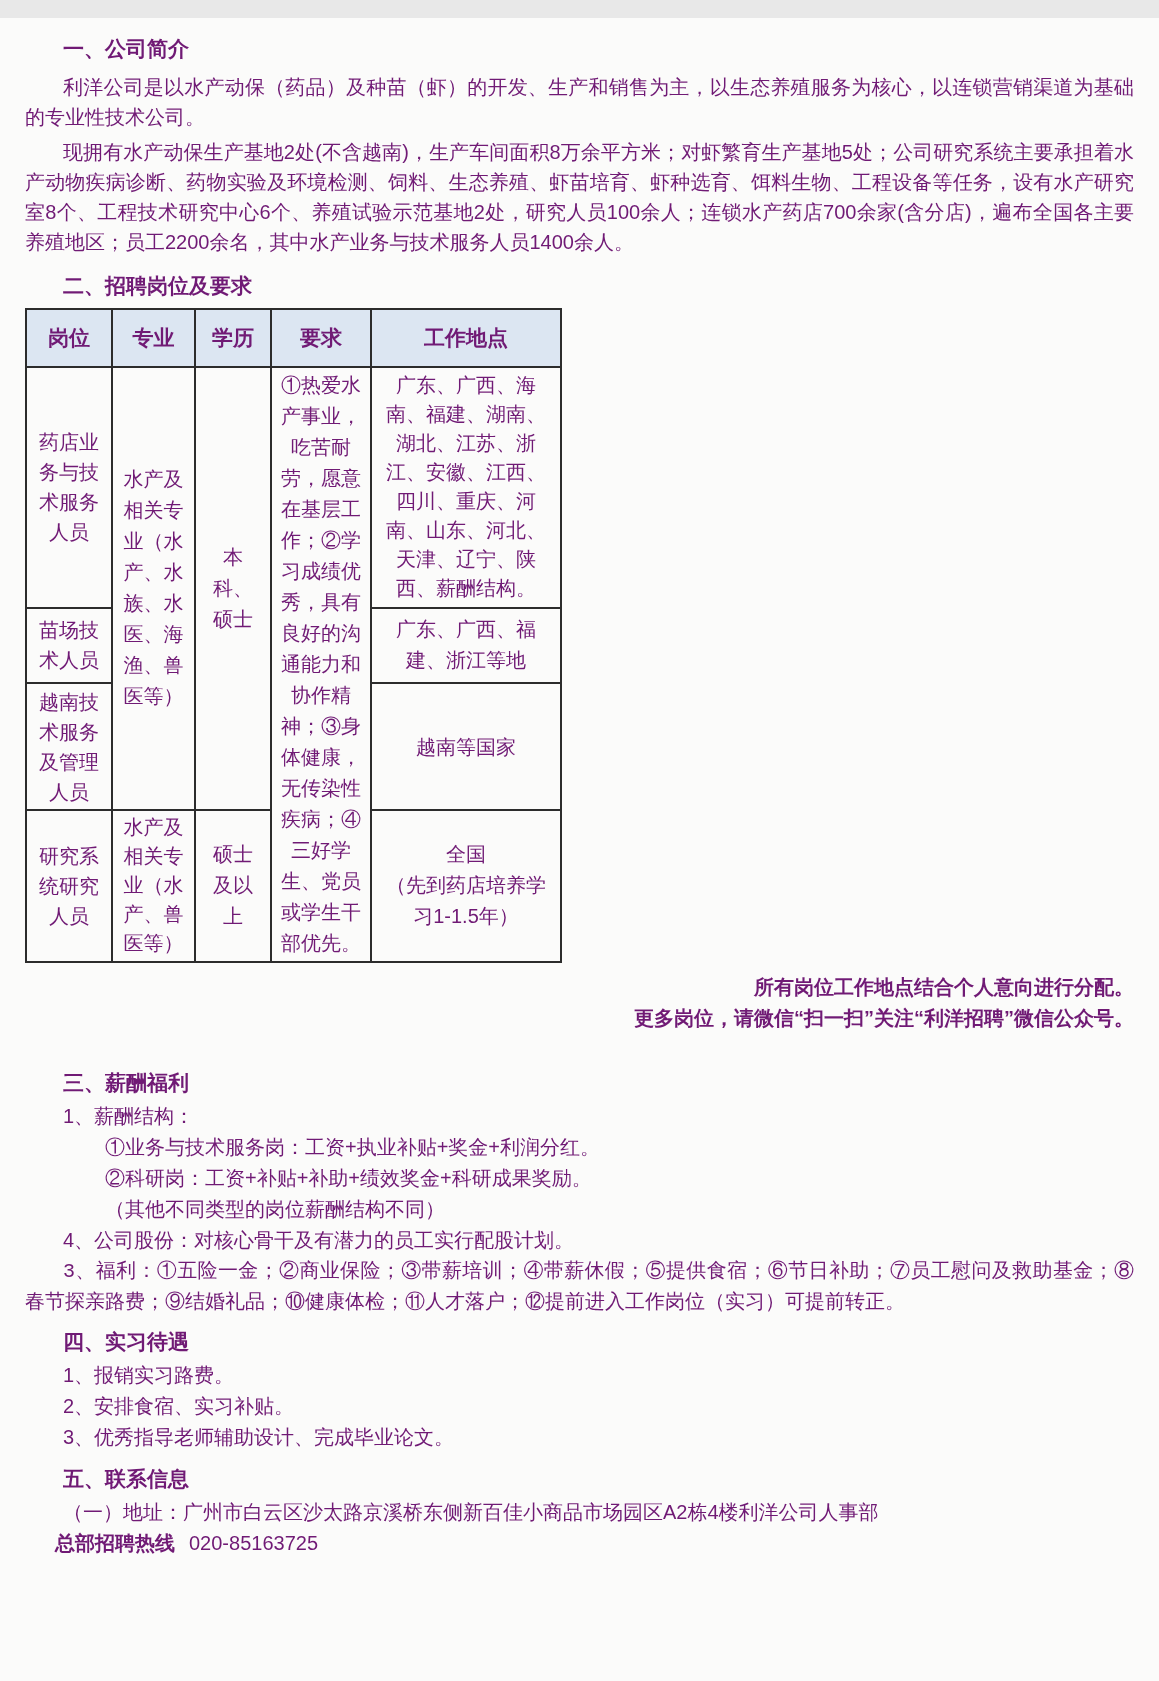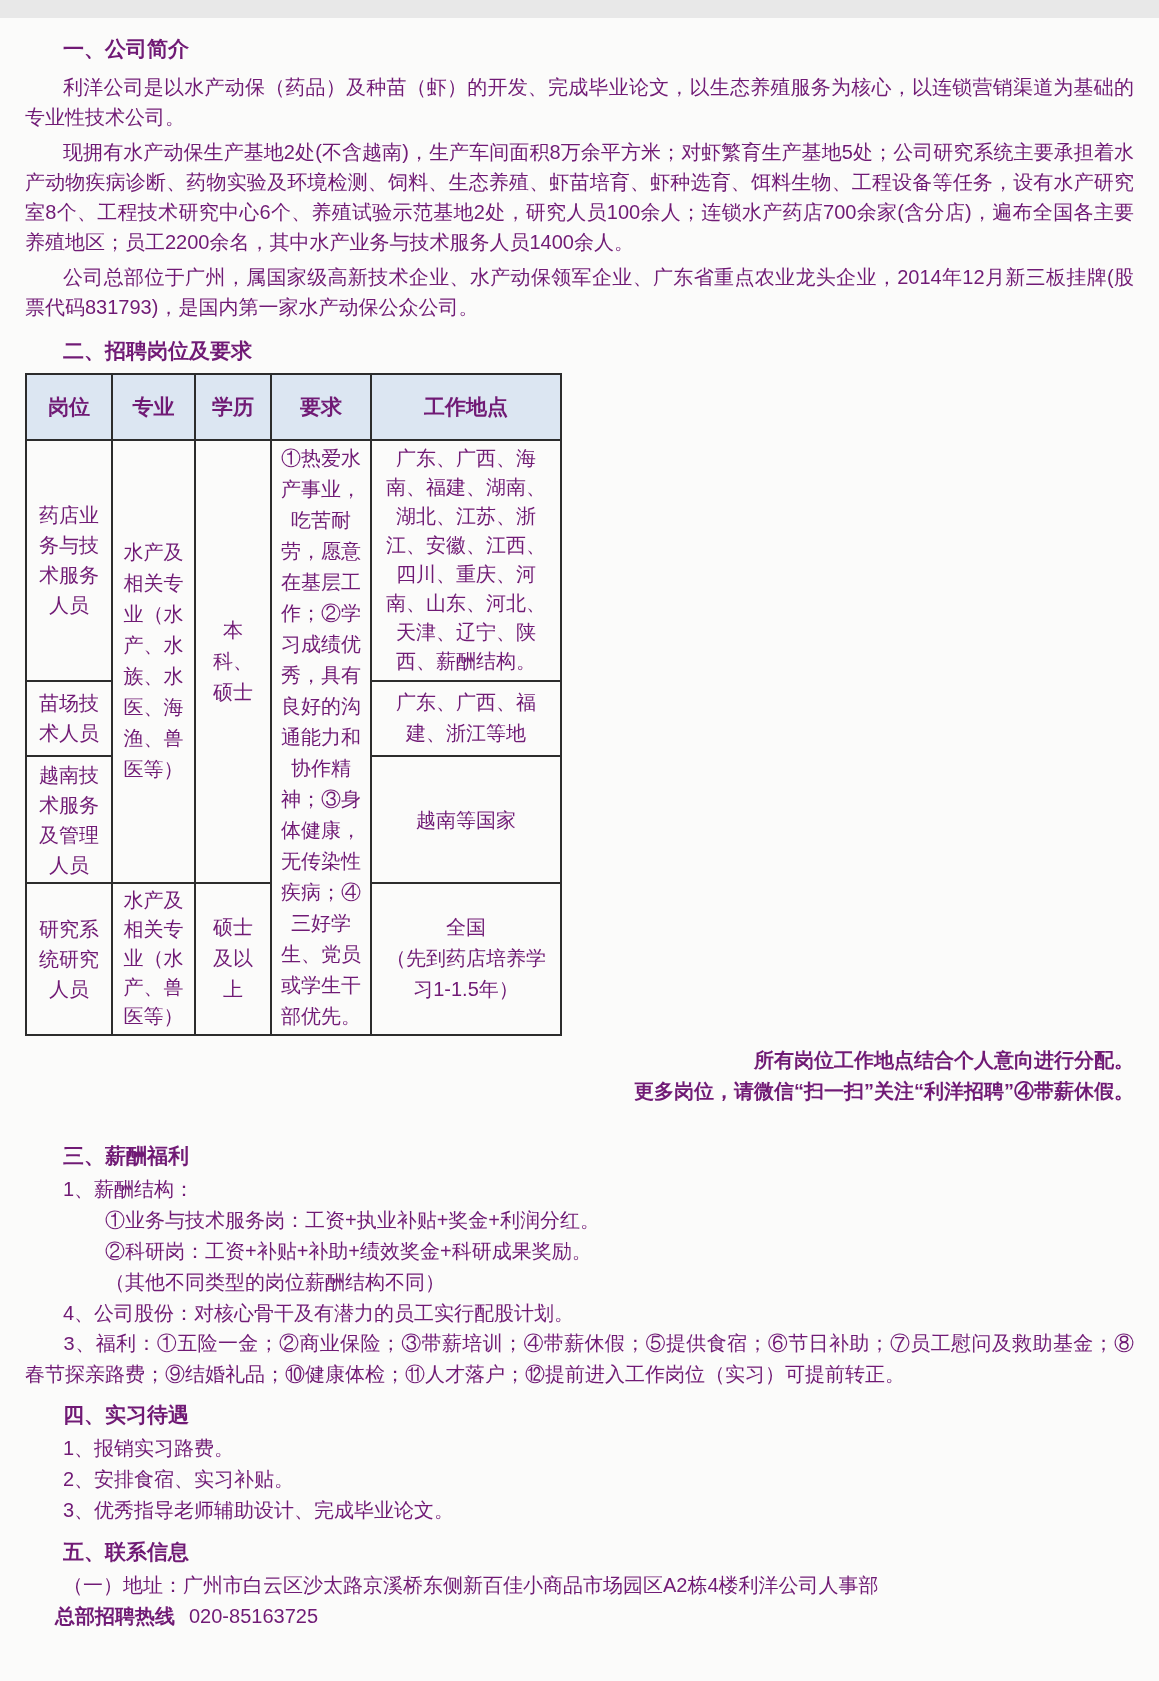--- a/index.html
+++ b/index.html
@@ -50,21 +50,21 @@
     font-size: 20px;
     text-align: center;
     vertical-align: middle;
     padding: 2px 8px;
     overflow: hidden;
   }
   table.positions th {
     background: #dce6f2;
     font-size: 21px;
     font-weight: 700;
-    height: 66px;
+    height: 58px;
   }
   tr.row-1 { height: 239px; }
   tr.row-2 { height: 75px;  }
   tr.row-3 { height: 116px; }
   tr.row-4 { height: 147px; }
   td.cell-post   { line-height: 30px; padding: 2px 9px; }
   td.cell-major  { line-height: 31px; padding: 2px 8px; }
   td.cell-degree { line-height: 31px; padding: 2px 13px; }
   td.cell-req    { line-height: 31px; padding: 2px 10px; }
   td.cell-loc1   { line-height: 29px; padding: 2px 13px; }
@@ -107,23 +107,22 @@
     border-top: 2px solid #7e7e7c;
   }
 </style>
 </head>
 <body>
 
 <div class="page">
   <div class="content">
 
     <h2 class="sec-heading h-intro">一、公司简介</h2>
-    <p class="body-par">利洋公司是以水产动保（药品）及种苗（虾）的开发、完成毕业论文，以生态养殖服务为核心，以连锁营销渠道为基础的专业性技术公司。</p>
+    <p class="body-par">利洋公司是以水产动保（药品）及种苗（虾）的开发、生产和销售为主，以生态养殖服务为核心，以连锁营销渠道为基础的专业性技术公司。</p>
     <p class="body-par">现拥有水产动保生产基地2处(不含越南)，生产车间面积8万余平方米；对虾繁育生产基地5处；公司研究系统主要承担着水产动物疾病诊断、药物实验及环境检测、饲料、生态养殖、虾苗培育、虾种选育、饵料生物、工程设备等任务，设有水产研究室8个、工程技术研究中心6个、养殖试验示范基地2处，研究人员100余人；连锁水产药店700余家(含分店)，遍布全国各主要养殖地区；员工2200余名，其中水产业务与技术服务人员1400余人。</p>
-    <p class="body-par">公司总部位于广州，属国家级高新技术企业、水产动保领军企业、广东省重点农业龙头企业，2014年12月新三板挂牌(股票代码831793)，是国内第一家水产动保公众公司。</p>
 
     <h2 class="sec-heading h-recruit">二、招聘岗位及要求</h2>
 
     <table class="positions">
       <colgroup>
         <col style="width:86px">
         <col style="width:83px">
         <col style="width:76px">
         <col style="width:100px">
         <col style="width:190px">
@@ -155,21 +154,21 @@
         <td class="cell-post">研究系统研究人员</td>
         <td class="cell-major cell-major4">水产及相关专业（水产、兽医等）</td>
         <td class="cell-degree">硕士及以上</td>
         <td class="cell-loc4">全国
 （先到药店培养学习1-1.5年）</td>
       </tr>
     </tbody>
       </table>
 
     <p class="table-note first">所有岗位工作地点结合个人意向进行分配。</p>
-    <p class="table-note">更多岗位，请微信“扫一扫”关注“利洋招聘”④带薪休假。</p>
+    <p class="table-note">更多岗位，请微信“扫一扫”关注“利洋招聘”微信公众号。</p>
 
     <h2 class="sec-heading h-salary">三、薪酬福利</h2>
     <p class="list-line ind-1">1、薪酬结构：</p>
     <p class="list-line ind-2">①业务与技术服务岗：工资+执业补贴+奖金+利润分红。</p>
     <p class="list-line ind-2">②科研岗：工资+补贴+补助+绩效奖金+科研成果奖励。</p>
     <p class="list-line ind-2">（其他不同类型的岗位薪酬结构不同）</p>
     <p class="list-line ind-1">4、公司股份：对核心骨干及有潜力的员工实行配股计划。</p>
     <p class="list-line hang">3、福利：①五险一金；②商业保险；③带薪培训；④带薪休假；⑤提供食宿；⑥节日补助；⑦员工慰问及救助基金；⑧春节探亲路费；⑨结婚礼品；⑩健康体检；⑪人才落户；⑫提前进入工作岗位（实习）可提前转正。</p>
 
     <h2 class="sec-heading h-intern">四、实习待遇</h2>

